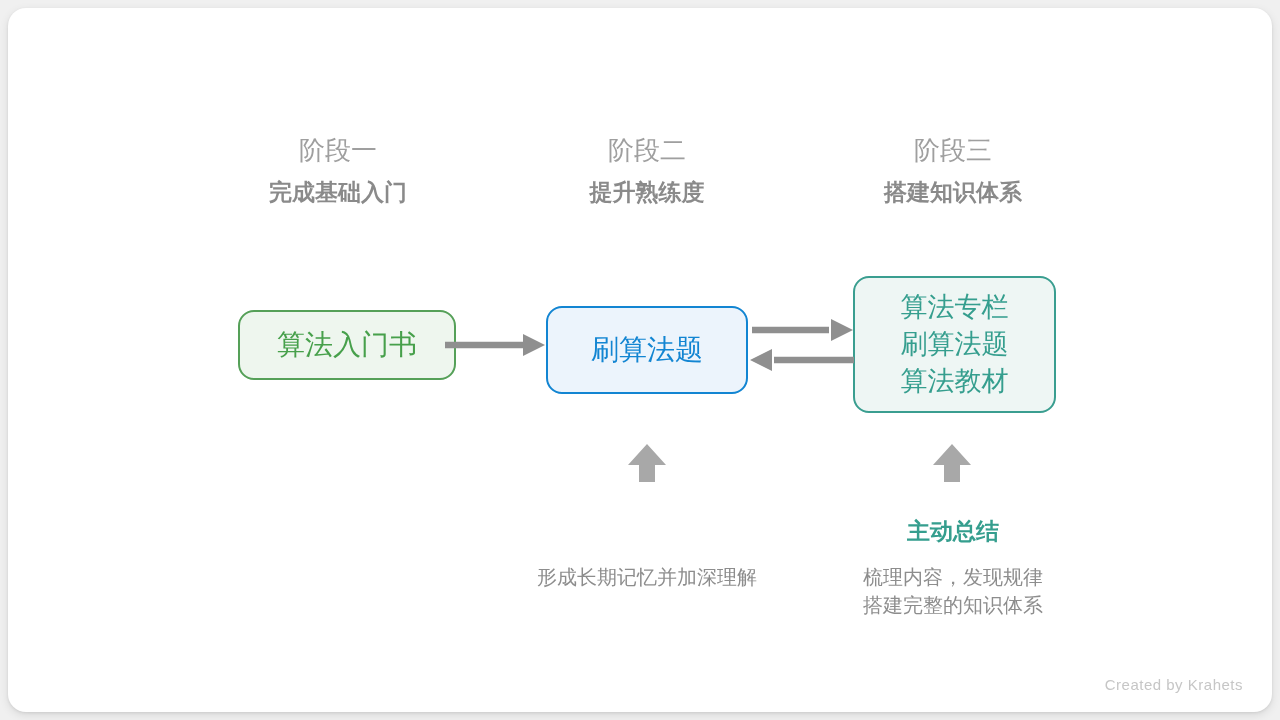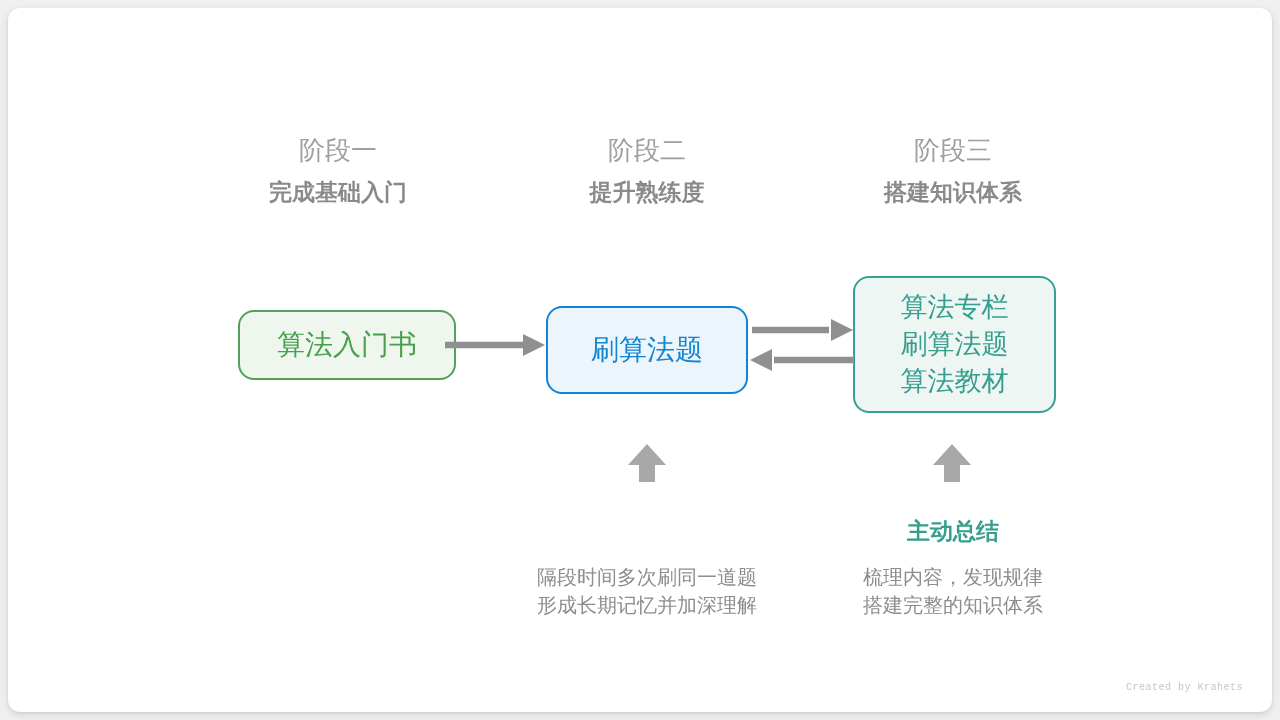--- a/index.html
+++ b/index.html
@@ -4,21 +4,21 @@
 <style>
   * { margin: 0; padding: 0; box-sizing: border-box; }
   html, body { width: 1280px; height: 720px; overflow: hidden; }
   body {
     background: var(--page-bg, #f0f0f0);
     font-family: "Liberation Sans", sans-serif;
   }
   .canvas { position: relative; width: 1280px; height: 720px; }
   .card {
     position: absolute; left: 8px; top: 8px; width: 1264px; height: 704px;
-    background: var(--card-bg, #ffffff); border-radius: 12px;
+    background: var(--card-bg, #ffffff); border-radius: 18px;
     box-shadow: 0 3px 10px rgba(0,0,0,0.10), 0 1px 3px rgba(0,0,0,0.08);
   }
   .stage { position: absolute; top: 125px; width: 300px; text-align: center; }
   .stage-1 { left: 180px; } .stage-2 { left: 489px; } .stage-3 { left: 795px; }
   .stage-label { font-size: 26px; line-height: 34px; color: var(--gray-label, #9f9f9f); margin-bottom: 9px; }
   .stage-subtitle { font-size: 23px; line-height: 32px; font-weight: bold; color: var(--gray-strong, #8a8a8a); }
   .node {
     position: absolute; display: flex; align-items: center; justify-content: center;
     border-radius: 16px; border: 2.5px solid; font-weight: normal; font-size: 28px;
   }
@@ -36,21 +36,21 @@
   .annotation-title { position: absolute; top: 508px; width: 300px; text-align: center;
     font-size: 23px; font-weight: bold; }
   .annotation-title.mid { left: 489px; color: var(--blue); }
   .annotation-title.right { left: 795px; color: var(--teal); }
   .annotation-desc { position: absolute; top: 555px; width: 360px; text-align: center;
     font-size: 20px; line-height: 28px; color: var(--gray-text, #8d8d8d); }
   .annotation-desc.mid { left: 459px; }
   .annotation-desc.right { left: 765px; }
   .credit {
     position: absolute; right: 29px; bottom: 19px;
-    font-family: Liberation Mono, monospace; font-size: 10px;
+    font-family: Liberation Sans, sans-serif; font-size: 15px;
     color: var(--credit, #c9c9c9); letter-spacing: 0.5px;
   }
 </style>
 </head>
 <body>
 
 <div class="canvas">
   <div class="card">
 
     <div class="stage stage-1">
@@ -89,21 +89,20 @@
       </g>
       <g>
         <line class="arrow-line" x1="846" y1="352" x2="766" y2="352"></line>
         <polygon class="arrow-head" points="764,341 742,352 764,363"></polygon>
       </g>
       <polygon class="block-arrow" points="639,436 658,457 647,457 647,474 631,474 631,457 620,457"></polygon>
       <polygon class="block-arrow" points="944,436 963,457 952,457 952,474 936,474 936,457 925,457"></polygon>
     </svg>
 
     <div class="annotation-desc mid">
-      <div>隔段时间多次刷同一道题</div>
       <div>形成长期记忆并加深理解</div>
     </div>
 
     <div class="annotation-title right">主动总结</div>
     <div class="annotation-desc right">
       <div>梳理内容，发现规律</div>
       <div>搭建完整的知识体系</div>
     </div>
 
     <div class="credit">Created by Krahets</div>

